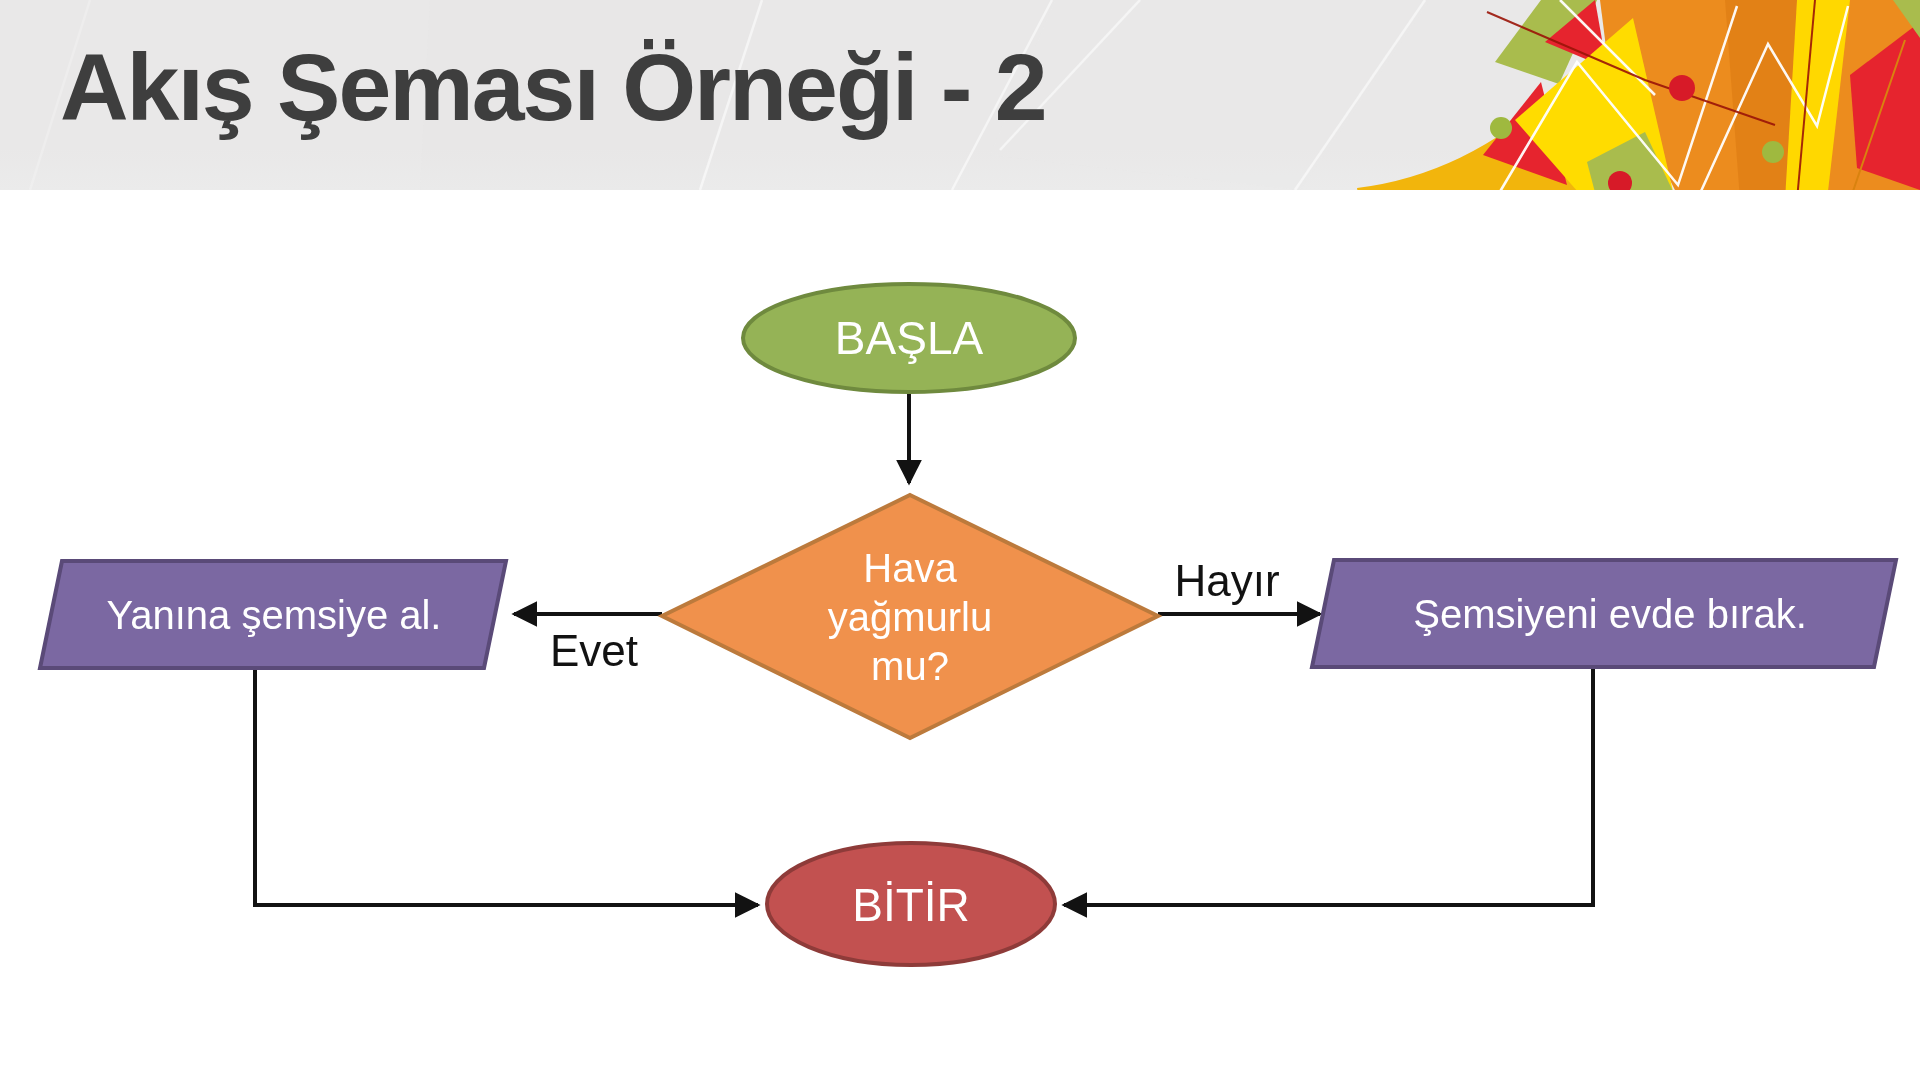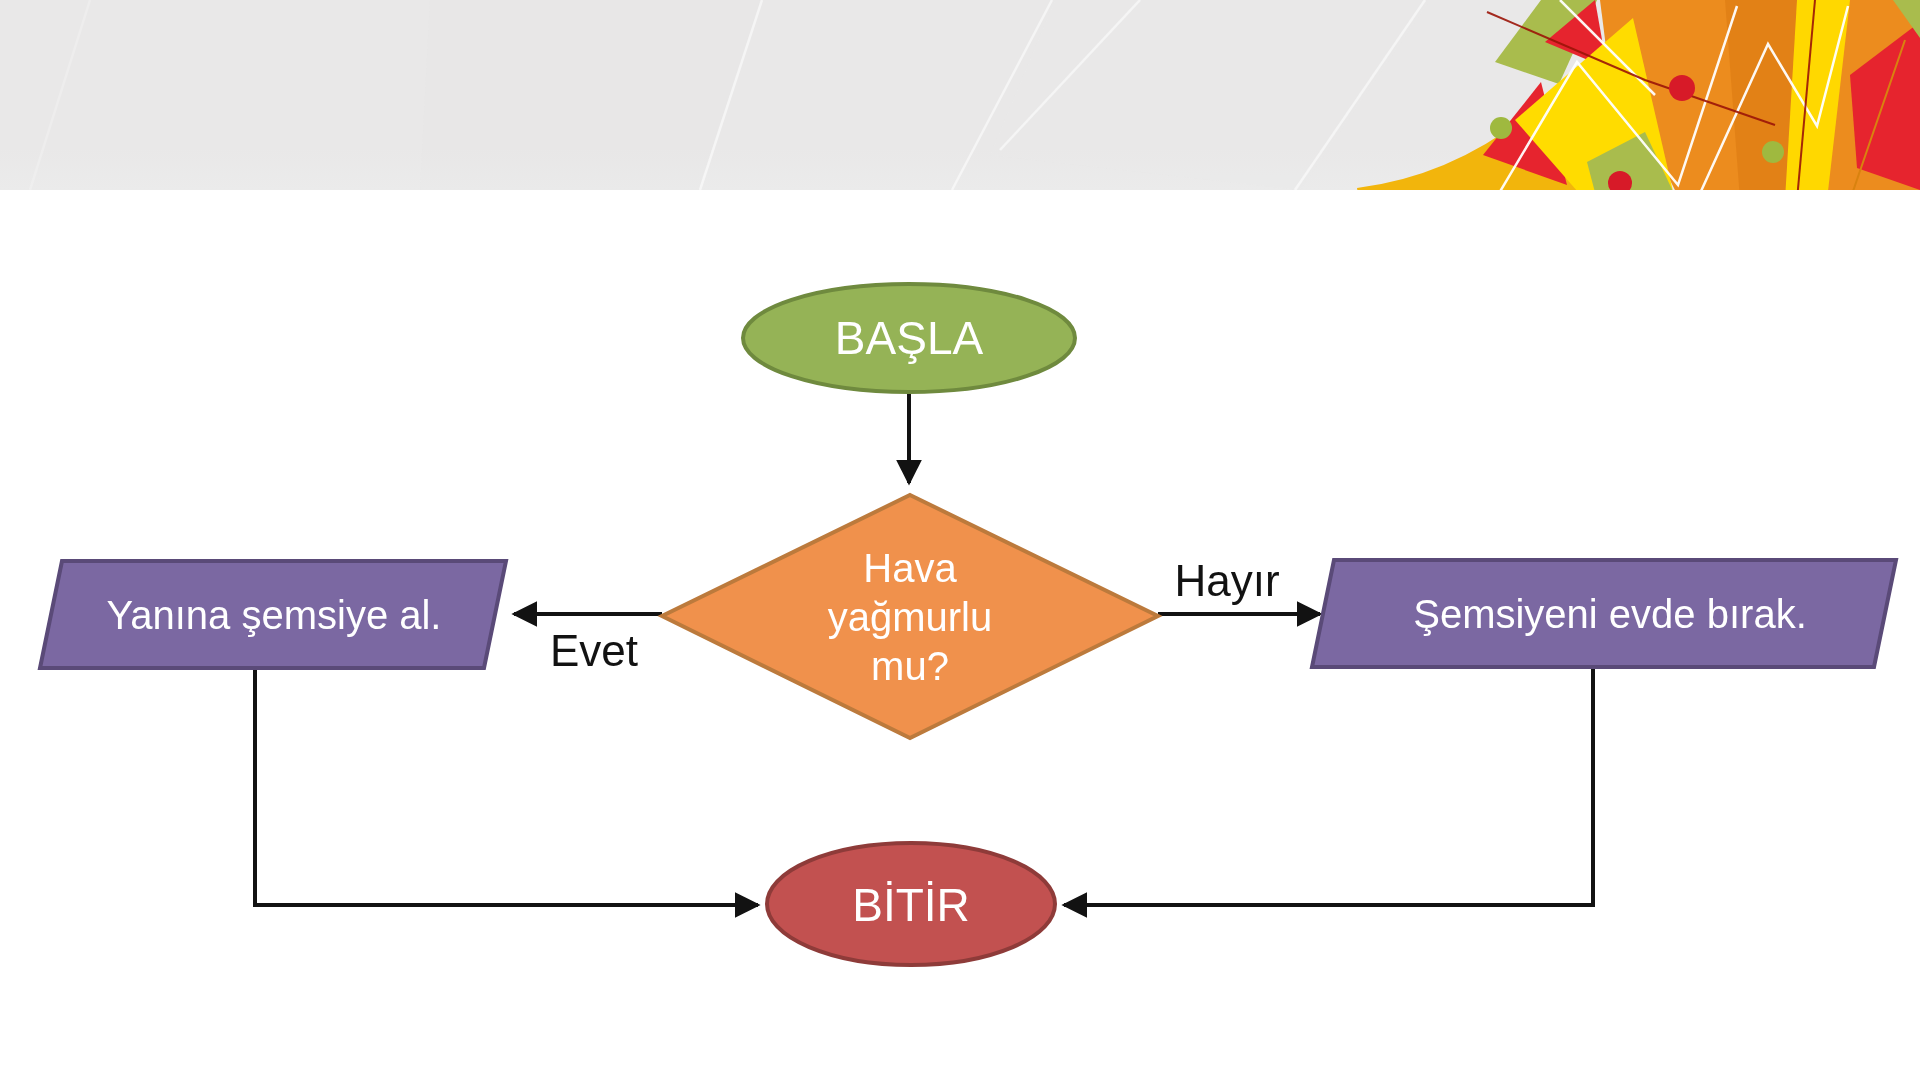--- a/index.html
+++ b/index.html
@@ -75,20 +75,21 @@
         <line x1="560" y1="40" x2="505" y2="200" stroke="#D9820F" stroke-width="2"></line>
         <g>
           <circle cx="337" cy="88" r="13" fill="#D71A28"></circle>
           <circle cx="275" cy="183" r="12" fill="#D71A28"></circle>
           <circle cx="156" cy="128" r="11" fill="#9FB93F"></circle>
           <circle cx="428" cy="152" r="11" fill="#9FB93F"></circle>
         </g>
       </g>
     </svg>
 
+    <h1 class="page-title">Akış Şeması Örneği - 2</h1>
   </div>
 
   <svg class="flow-canvas" width="1920" height="1080" viewBox="0 0 1920 1080">
     <defs>
       <marker id="arrow" viewBox="0 0 10 10" refX="9" refY="5" markerWidth="6.5" markerHeight="6.5" orient="auto-start-reverse">
         <path d="M 0 0 L 10 5 L 0 10 z" fill="#121212"></path>
       </marker>
     </defs>
 
     <g fill="none" stroke-width="4">

